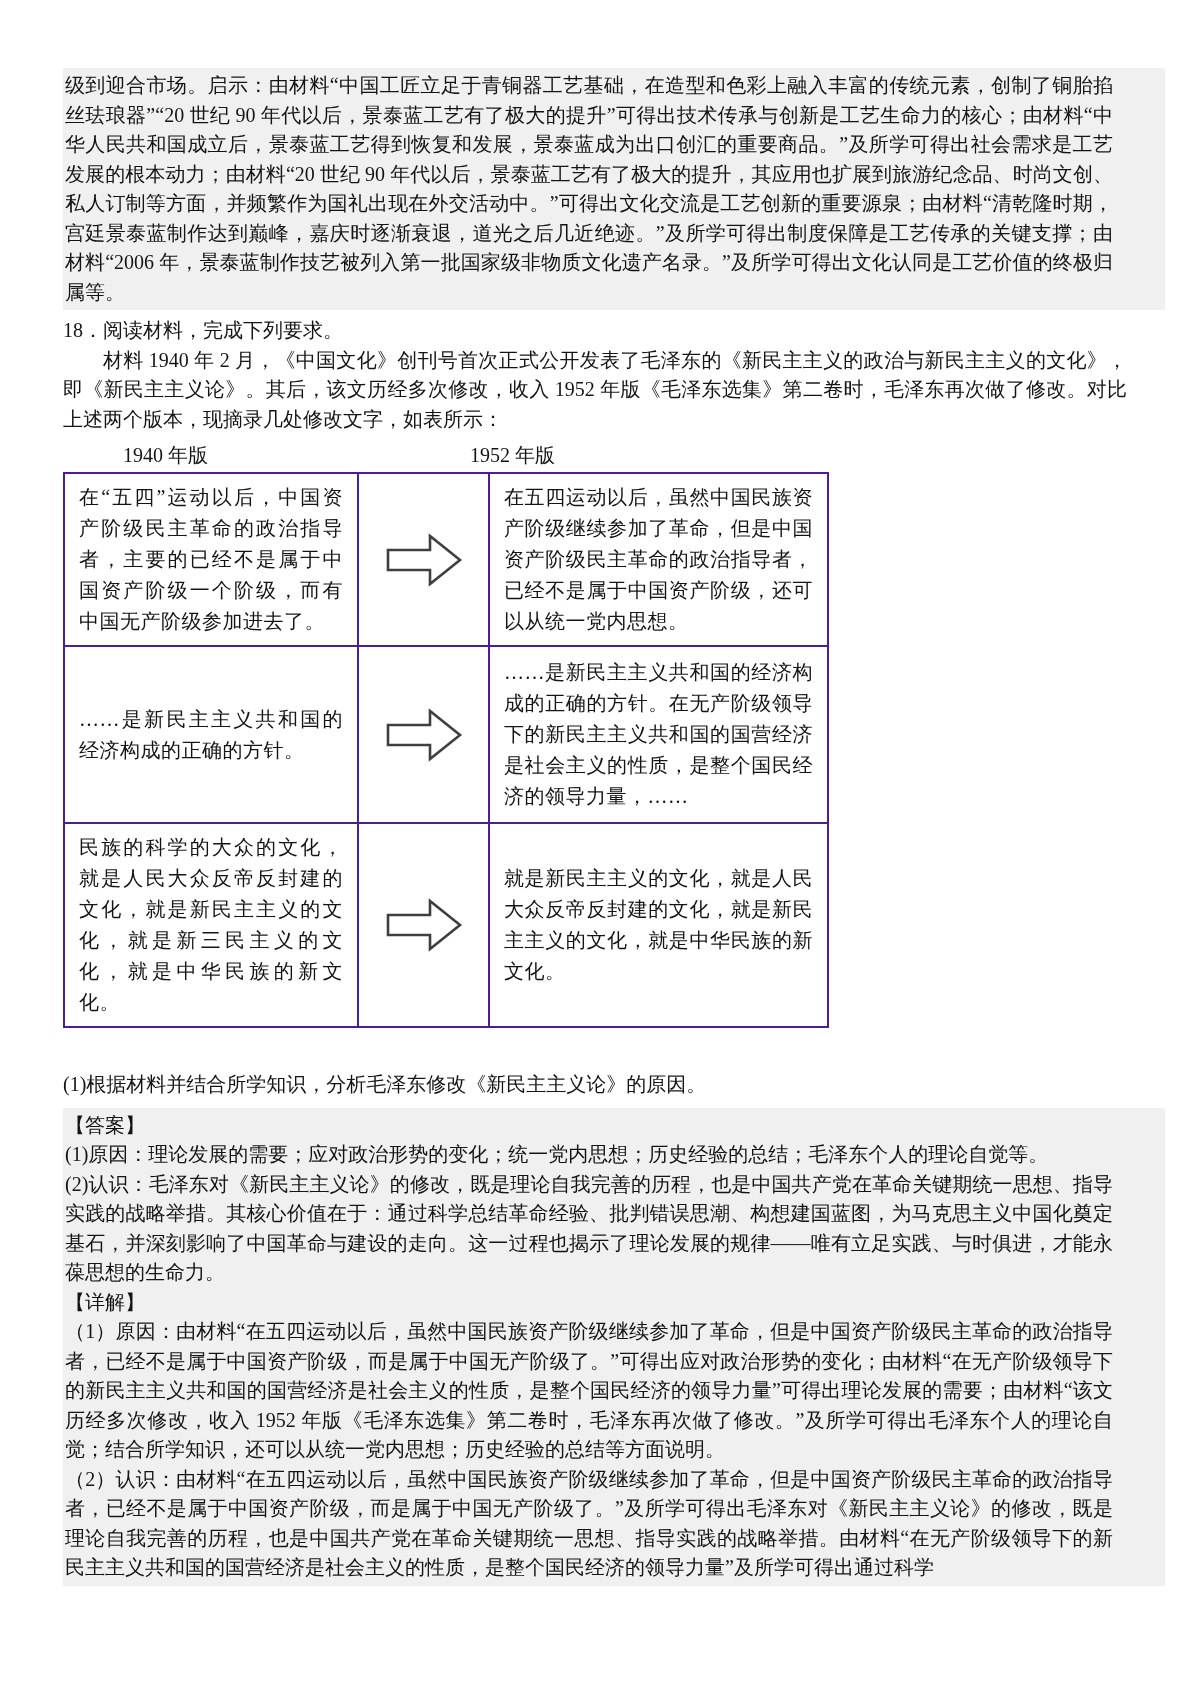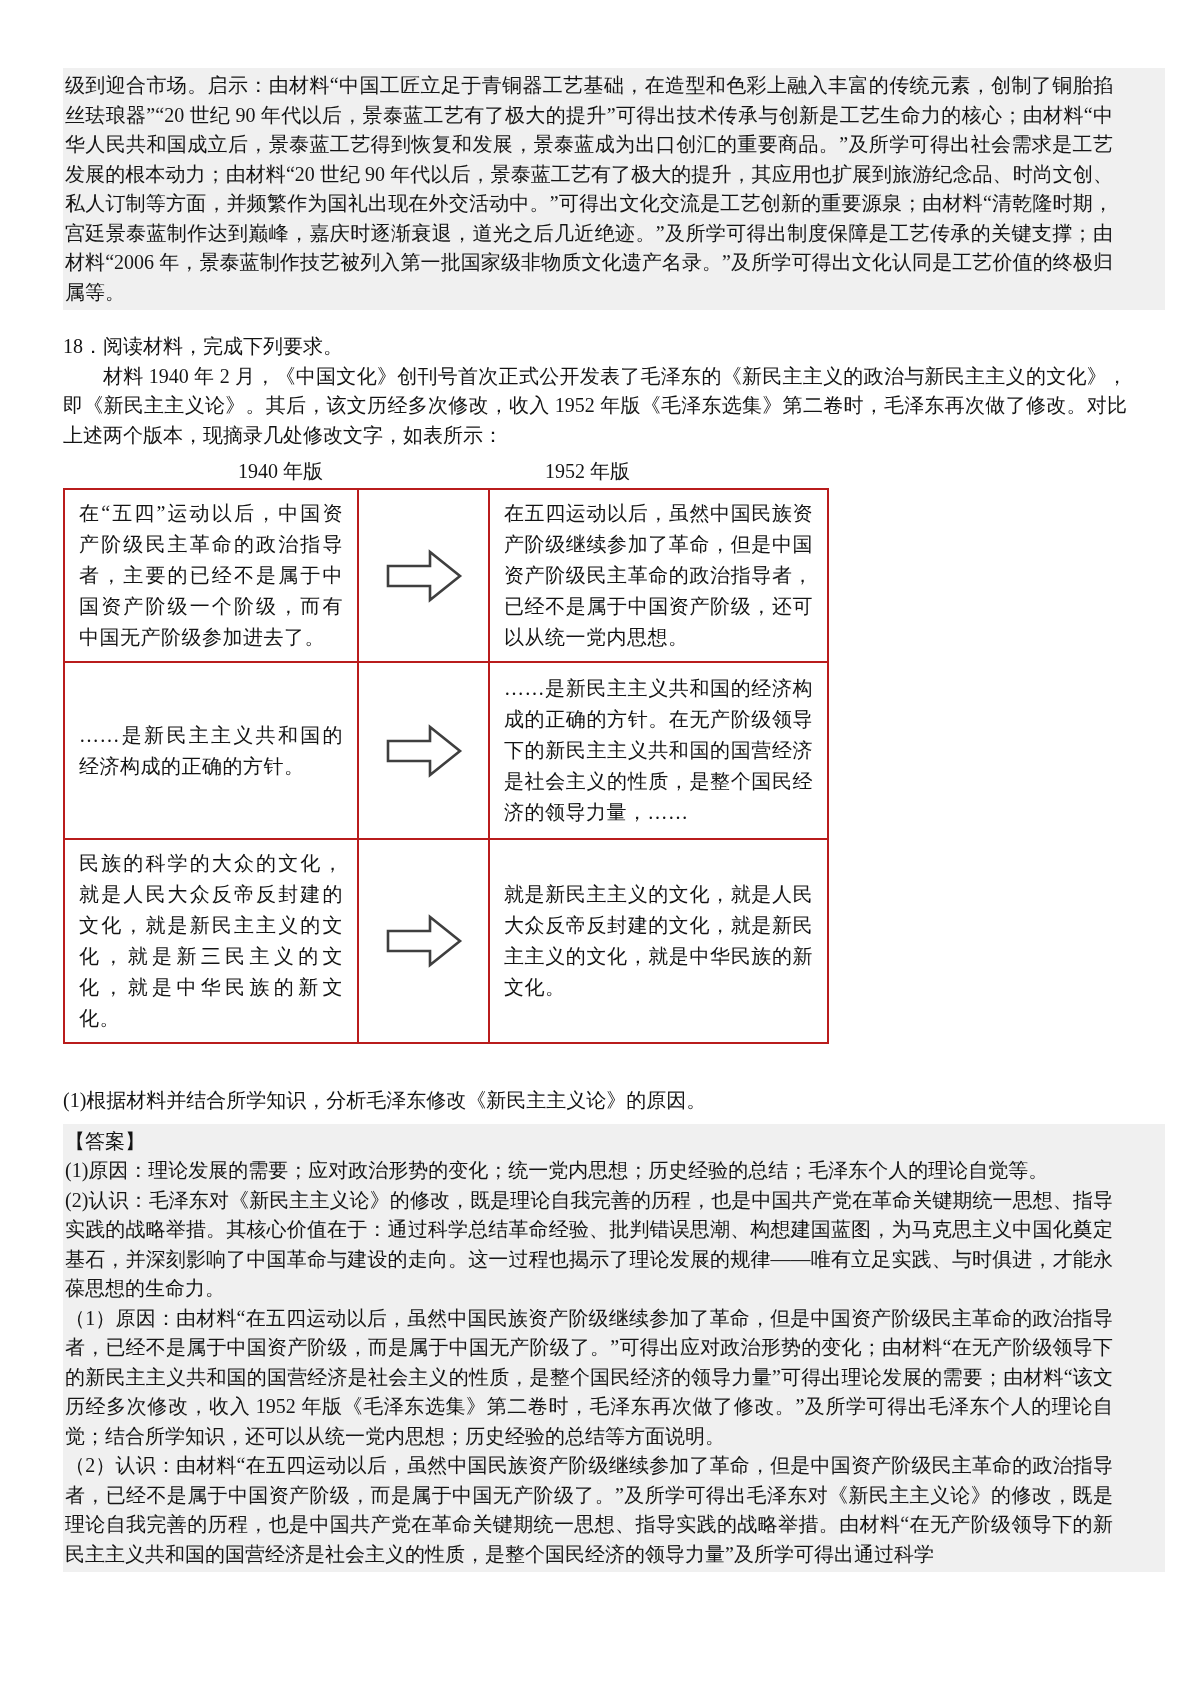--- a/index.html
+++ b/index.html
@@ -5,31 +5,31 @@
   html,body{margin:0;padding:0;}
   body{
     width:1190px;height:1683px;background:#ffffff;overflow:hidden;
     font-family:"Liberation Serif","DejaVu Serif",serif;
     color:#141414;
   }
   .doc{padding:68px 63px 0 63px;}
   p{margin:0;font-size:20px;line-height:29.5px;text-align:justify;}
   
   .hl{background:#f0f0f0;margin-right:-38px;padding:3px 52px 3px 2px;}
-  .stem{margin-top:22px;}
+  .stem{margin-top:6px;}
   .material{text-indent:2em;}
   
   .tbl-headers{position:relative;height:36px;margin-top:2px;}
-  .tbl-headers span{position:absolute;top:6px;font-size:20px;display:inline-block;text-align:right;}
+  .tbl-headers span{position:absolute;top:6px;font-size:20px;display:inline-block;text-align:left;}
   .hdr-1940{left:60px;width:200px;}
   .hdr-1952{left:407px;width:160px;}
   
   table.cmp{border-collapse:collapse;table-layout:fixed;width:764px;}
   table.cmp td{
-    border:2px solid #b91c1c;vertical-align:middle;
+    border:2px solid #4c1d95;vertical-align:middle;
     font-size:20px;line-height:31px;padding:8px 14px;
     text-align:justify;letter-spacing:0.5px;
   }
   td.arrow-cell{padding:0;text-align:center;vertical-align:middle;}
   tr.r1{height:165px;}
   tr.r2{height:177px;}
   tr.r3{height:159px;}
   .subqs{margin-top:42px;}
   .ansblock{margin-top:8px;}
   .arrow-svg{display:block;margin:0 auto;}
@@ -90,17 +90,18 @@
   </table>
 
   <div class="subqs">
     <p>(1)根据材料并结合所学知识，分析毛泽东修改《新民主主义论》的原因。</p>
   </div>
 
   <div class="hl ansblock">
     <p>【答案】</p>
     <p>(1)原因：理论发展的需要；应对政治形势的变化；统一党内思想；历史经验的总结；毛泽东个人的理论自觉等。</p>
     <p>(2)认识：毛泽东对《新民主主义论》的修改，既是理论自我完善的历程，也是中国共产党在革命关键期统一思想、指导实践的战略举措。其核心价值在于：通过科学总结革命经验、批判错误思潮、构想建国蓝图，为马克思主义中国化奠定基石，并深刻影响了中国革命与建设的走向。这一过程也揭示了理论发展的规律——唯有立足实践、与时俱进，才能永葆思想的生命力。</p>
+    <p>【详解】</p>
     <p>（1）原因：由材料“在五四运动以后，虽然中国民族资产阶级继续参加了革命，但是中国资产阶级民主革命的政治指导者，已经不是属于中国资产阶级，而是属于中国无产阶级了。”可得出应对政治形势的变化；由材料“在无产阶级领导下的新民主主义共和国的国营经济是社会主义的性质，是整个国民经济的领导力量”可得出理论发展的需要；由材料“该文历经多次修改，收入 1952 年版《毛泽东选集》第二卷时，毛泽东再次做了修改。”及所学可得出毛泽东个人的理论自觉；结合所学知识，还可以从统一党内思想；历史经验的总结等方面说明。</p>
     <p>（2）认识：由材料“在五四运动以后，虽然中国民族资产阶级继续参加了革命，但是中国资产阶级民主革命的政治指导者，已经不是属于中国资产阶级，而是属于中国无产阶级了。”及所学可得出毛泽东对《新民主主义论》的修改，既是理论自我完善的历程，也是中国共产党在革命关键期统一思想、指导实践的战略举措。由材料“在无产阶级领导下的新民主主义共和国的国营经济是社会主义的性质，是整个国民经济的领导力量”及所学可得出通过科学</p>
   </div>
 
 </div>
 
 </body></html>

